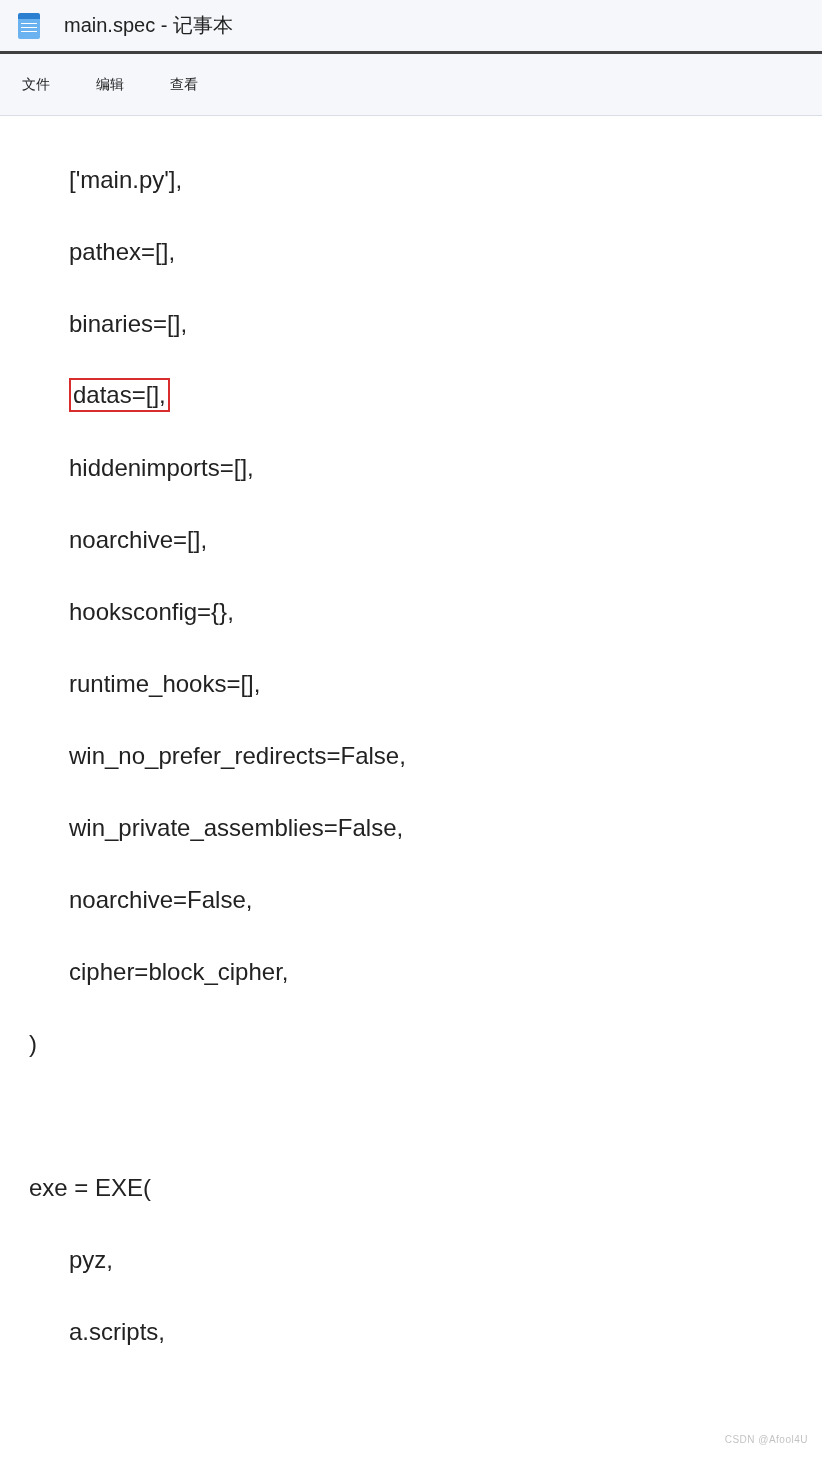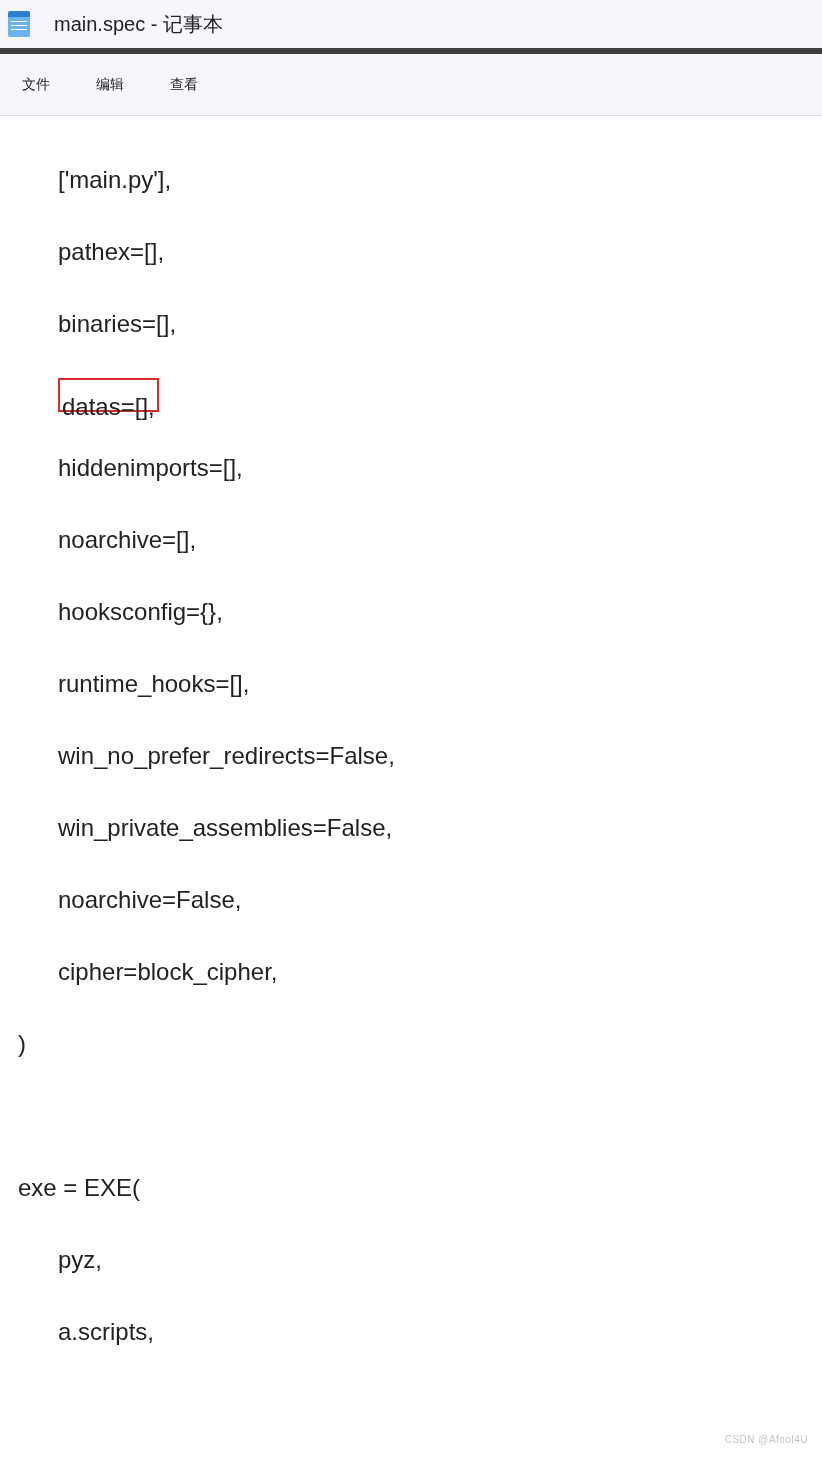--- a/index.html
+++ b/index.html
@@ -1,19 +1,19 @@
 <!DOCTYPE html>
 <html><head>
 <meta charset="utf-8">
 <style>
   * { margin: 0; padding: 0; box-sizing: border-box; }
   html, body { width: 822px; height: 1467px; font-family: "Microsoft YaHei", "Segoe UI", sans-serif; background: #fff; overflow: hidden; }
   .titlebar {
-    height: 54px; display: flex; align-items: center; padding: 0 8px;
-    background: #f5f7fb; border-bottom: 6px solid #404040;
+    height: 54px; display: flex; align-items: center; padding: 0 18px;
+    background: #f5f7fb; border-bottom: 3px solid #404040;
     gap: 24px;
   }
   .notepad-icon {
     width: 22px; height: 26px; background: #6bb3f0; border-top: 6px solid #2a7fd1;
     border-radius: 2px; position: relative;
   }
   .notepad-icon::before {
     content: ""; position: absolute; inset: 4px 3px; background:
       repeating-linear-gradient(#fff 0 1.5px, transparent 1.5px 4px);
   }
@@ -22,24 +22,24 @@
     height: 62px; display: flex; align-items: center; gap: 46px;
     padding: 0 22px; background: #f5f7fb; border-bottom: 1px solid #d9dde4;
     font-size: 14px; color: #222;
   }
   .menu-item { cursor: default; }
   .editor {
     padding: 10px 18px; font-size: 24px; line-height: 36px;
     font-family: "Microsoft YaHei", "Segoe UI", Consolas, sans-serif;
     color: #222; white-space: pre;
   }
-  .line { display: block; height: 36px; }
+  .line { display: block; height: 36px; margin-left: 11px; }
   .indent { display: inline-block; width: 40px; }
   .hl {
-    display: inline-block; border: 2.5px solid #d92c2c; padding: 12px 2px;
+    display: inline-block; border: 2.5px solid #d92c2c; padding: 0 2px;
     line-height: 30px; height: 34px; vertical-align: 1px;
   }
   .watermark {
     position: absolute; right: 14px; bottom: 22px; font-size: 10px;
     color: rgba(120,120,120,0.45); letter-spacing: 0.5px;
   }
 </style>
 </head>
 <body>
 

